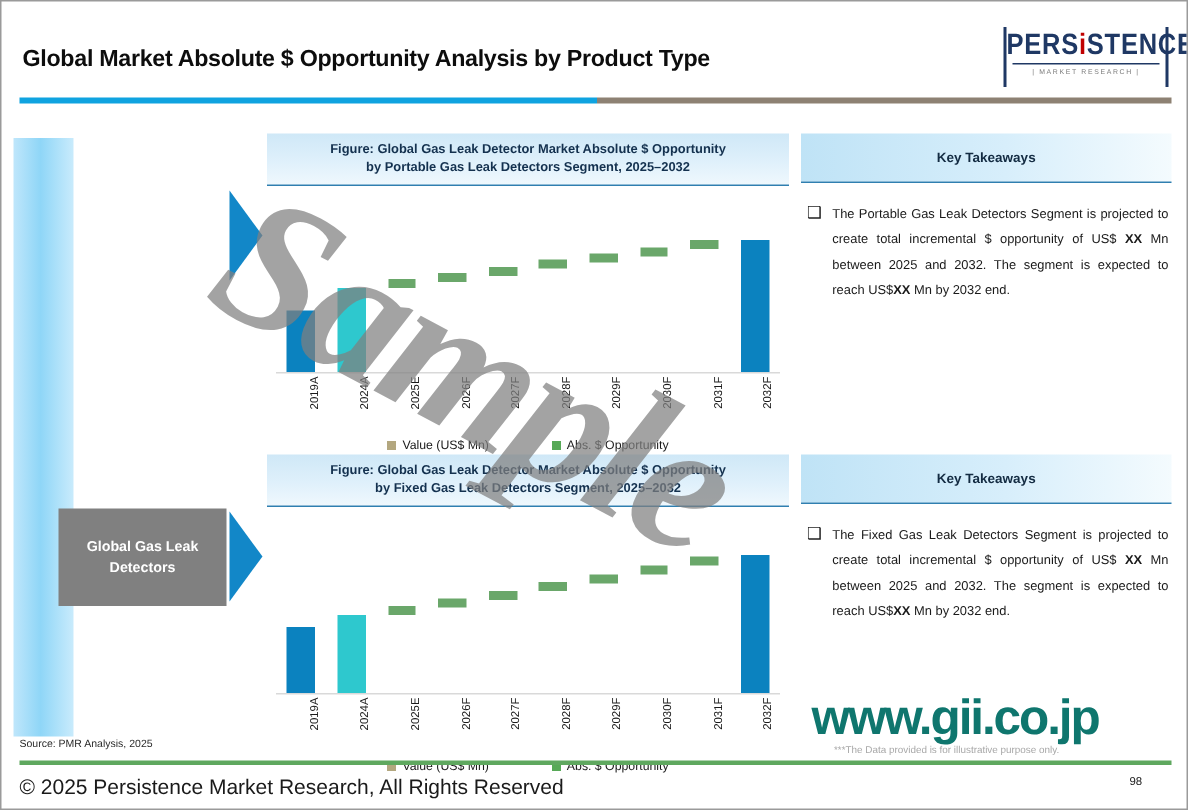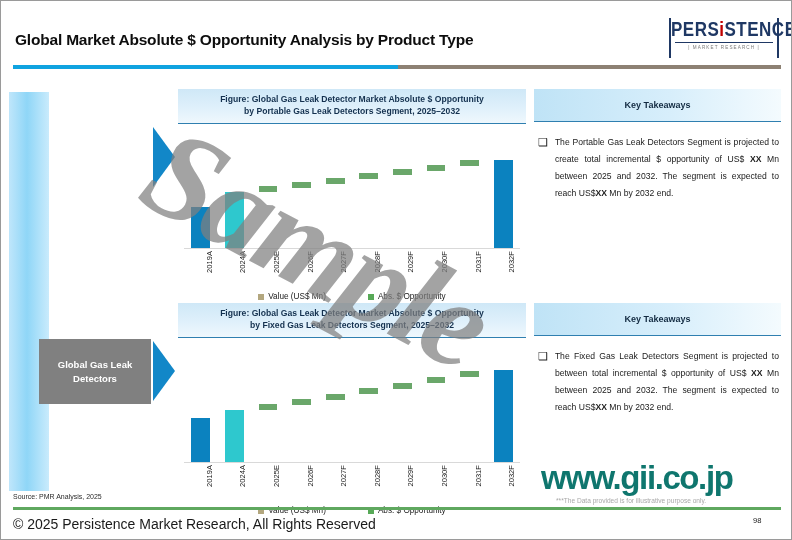--- a/index.html
+++ b/index.html
@@ -381,21 +381,21 @@
     <div class="kt-body">
       <span class="kt-bullet">❑</span>
       <span class="kt-text"><span>The Portable Gas Leak Detectors Segment is projected to create total incremental $ opportunity of US$ </span><b>XX</b><span> Mn between 2025 and 2032. The segment is expected to reach US$</span><b>XX</b><span> Mn by 2032 end.</span></span>
     </div>
   </div>
 
   <div class="kt-panel kt-panel-2">
     <div class="kt-header">Key Takeaways</div>
     <div class="kt-body">
       <span class="kt-bullet">❑</span>
-      <span class="kt-text"><span>The Fixed Gas Leak Detectors Segment is projected to between total incremental $ opportunity of US$ </span><b>XX</b><span> Mn between 2025 and 2032. The segment is expected to reach US$</span><b>XX</b><span> Mn by 2032 end.</span></span>
+      <span class="kt-text"><span>The Fixed Gas Leak Detectors Segment is projected to create total incremental $ opportunity of US$ </span><b>XX</b><span> Mn between 2025 and 2032. The segment is expected to reach US$</span><b>XX</b><span> Mn by 2032 end.</span></span>
     </div>
   </div>
 
   <div class="wm-sample">Sample</div>
   <div class="wm-url">www.gii.co.jp</div>
   <div class="wm-note">***The Data provided is for illustrative purpose only.</div>
 
   <div class="src-note">Source: PMR Analysis, 2025</div>
   <div class="footer-rule"></div>
   <div class="footer-copy">© 2025 Persistence Market Research, All Rights Reserved</div>

